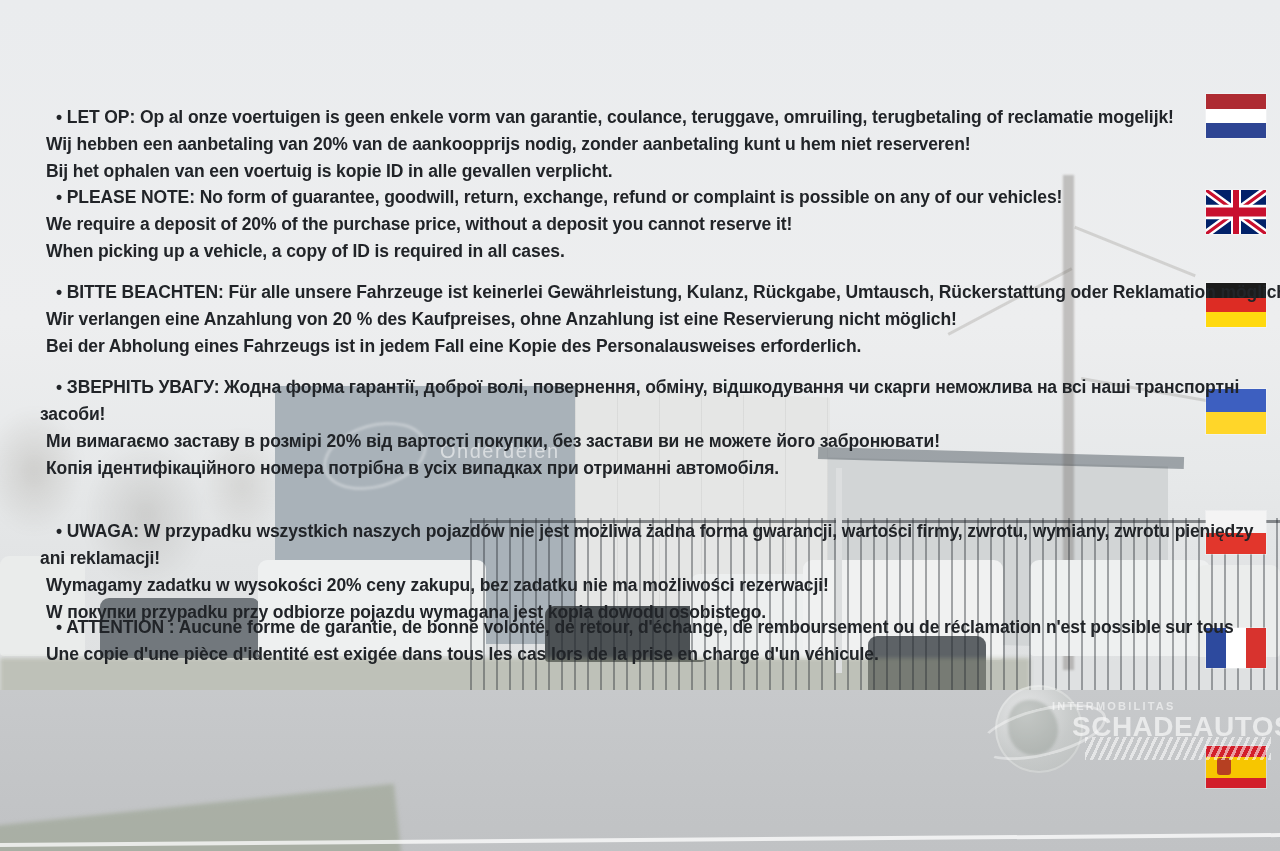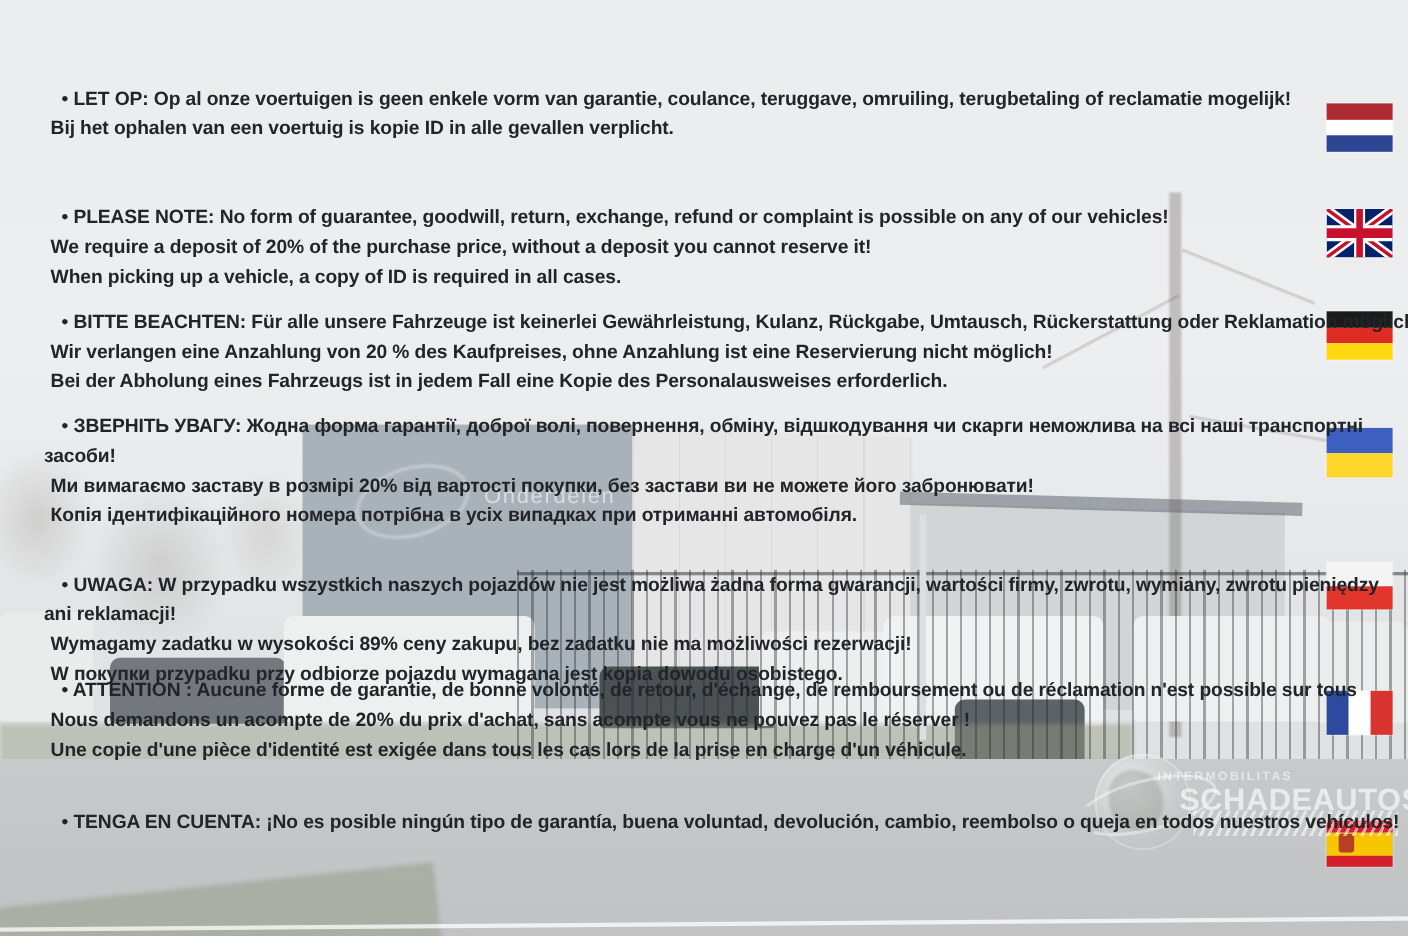--- a/index.html
+++ b/index.html
@@ -105,22 +105,23 @@
   <div class="bg grass-wedge"></div>
   <div class="bg curb"></div>
 
   <div class="bg wm globe"></div>
   <div class="bg wm globe-land"></div>
   <div class="bg wm swoosh"></div>
   <div class="bg wm wm-small">INTERMOBILITAS</div>
   <div class="bg wm wm-large">SCHADEAUTOS.NL</div>
   <div class="bg hatch"></div>
 
-  <div class="section" style="top:76px;">
+  <div class="section" style="top:104px;">
     <div class="line first">• LET OP: Op al onze voertuigen is geen enkele vorm van garantie, coulance, teruggave, omruiling, terugbetaling of reclamatie mogelijk!</div>
+    <div class="line">Wij hebben een aanbetaling van 20% van de aankoopprijs nodig, zonder aanbetaling kunt u hem niet reserveren!</div>
     <div class="line">Bij het ophalen van een voertuig is kopie ID in alle gevallen verplicht.</div>
   </div>
 
   <div class="section" style="top:184px;">
     <div class="line first">• PLEASE NOTE: No form of guarantee, goodwill, return, exchange, refund or complaint is possible on any of our vehicles!</div>
     <div class="line">We require a deposit of 20% of the purchase price, without a deposit you cannot reserve it!</div>
     <div class="line">When picking up a vehicle, a copy of ID is required in all cases.</div>
   </div>
 
   <div class="section" style="top:279px;">
@@ -132,32 +133,30 @@
   <div class="section" style="top:374px;">
     <div class="line first">• ЗВЕРНІТЬ УВАГУ: Жодна форма гарантії, доброї волі, повернення, обміну, відшкодування чи скарги неможлива на всі наші транспортні</div>
     <div class="line wrap">засоби!</div>
     <div class="line">Ми вимагаємо заставу в розмірі 20% від вартості покупки, без застави ви не можете його забронювати!</div>
     <div class="line">Копія ідентифікаційного номера потрібна в усіх випадках при отриманні автомобіля.</div>
   </div>
 
   <div class="section" style="top:518px;">
     <div class="line first">• UWAGA: W przypadku wszystkich naszych pojazdów nie jest możliwa żadna forma gwarancji, wartości firmy, zwrotu, wymiany, zwrotu pieniędzy</div>
     <div class="line wrap">ani reklamacji!</div>
-    <div class="line">Wymagamy zadatku w wysokości 89% ceny zakupu, bez zadatku nie ma możliwości rezerwacji!</div>
+    <div class="line">Wymagamy zadatku w wysokości 20% ceny zakupu, bez zadatku nie ma możliwości rezerwacji!</div>
     <div class="line">W покупки przypadku przy odbiorze pojazdu wymagana jest kopia dowodu osobistego.</div>
   </div>
 
   <div class="section" style="top:614px;">
     <div class="line first">• ATTENTION : Aucune forme de garantie, de bonne volonté, de retour, d'échange, de remboursement ou de réclamation n'est possible sur tous</div>
-    <div class="line">Nous demandons un acompte de 20% du prix d'achat, sans acompte vous ne pouvez pas le réserver !</div>
     <div class="line">Une copie d'une pièce d'identité est exigée dans tous les cas lors de la prise en charge d'un véhicule.</div>
   </div>
 
   <div class="section" style="top:734px;">
-    <div class="line first">• TENGA EN CUENTA: ¡No es posible ningún tipo de garantía, buena voluntad, devolución, cambio, reembolso o queja en todos nuestros vehículos!</div>
   </div>
 
   <div class="flag" style="top:94px;">
     <div class="s" style="background:#AE2B32;"></div>
     <div class="s" style="background:#FFFFFF;"></div>
     <div class="s" style="background:#2E4593;"></div>
   </div>
 
   <div class="flag" style="top:190px;">
     <svg width="60" height="44" viewBox="0 0 60 30" preserveAspectRatio="none">

